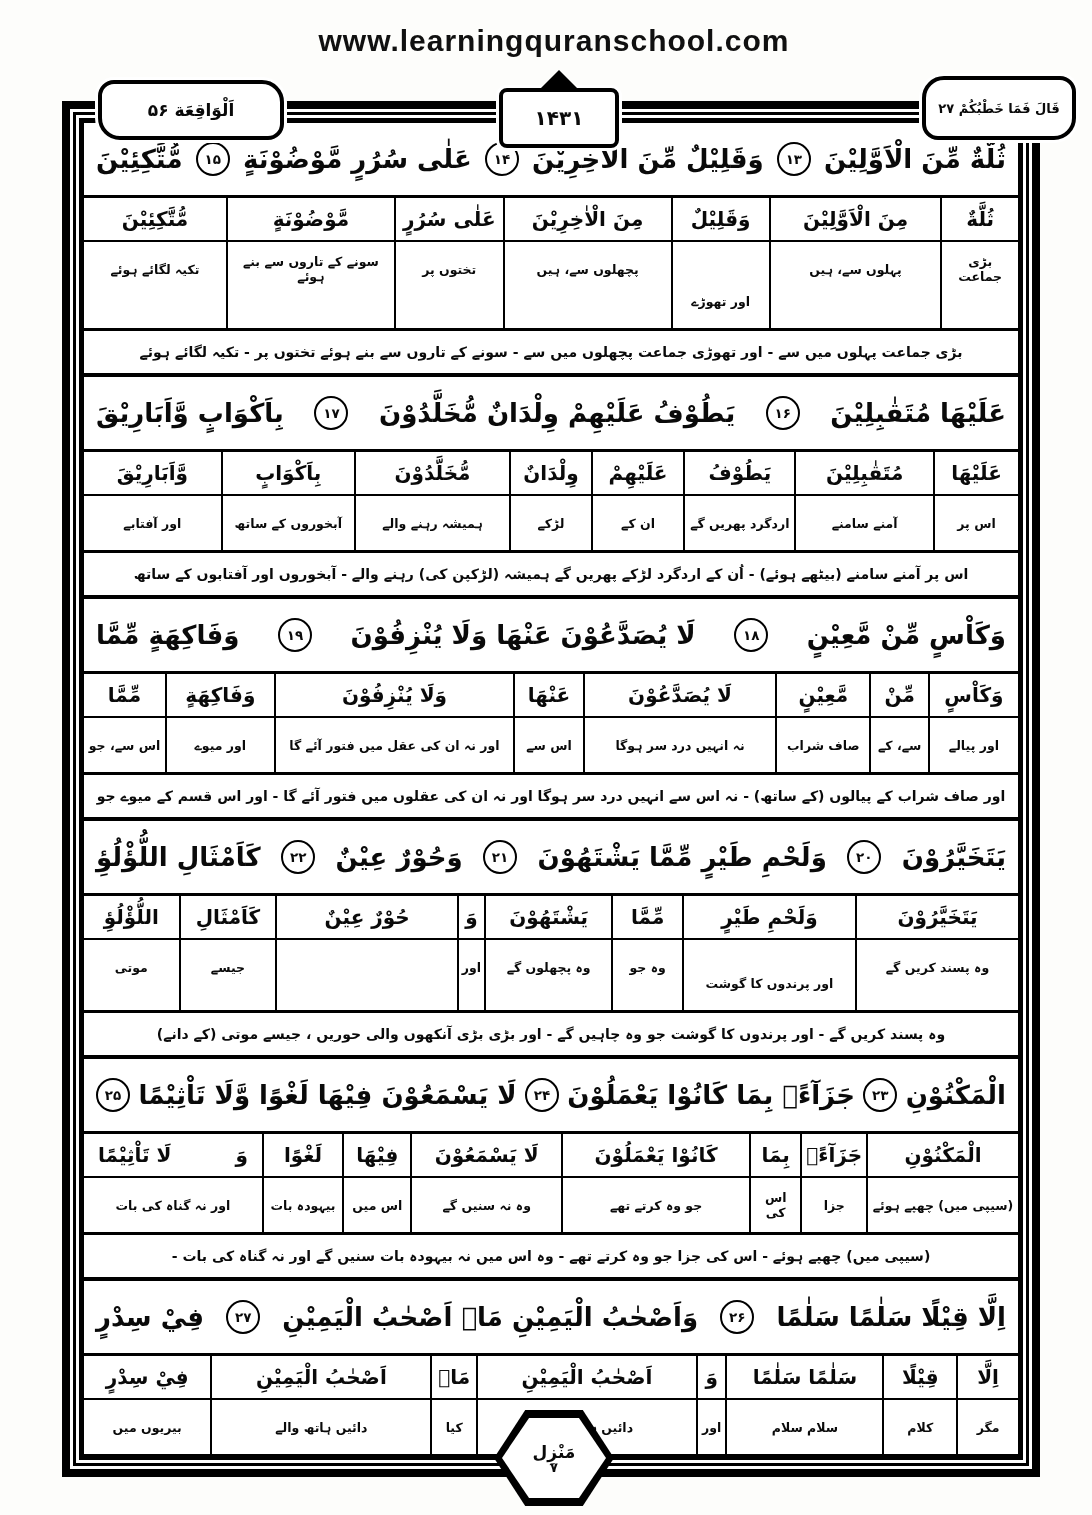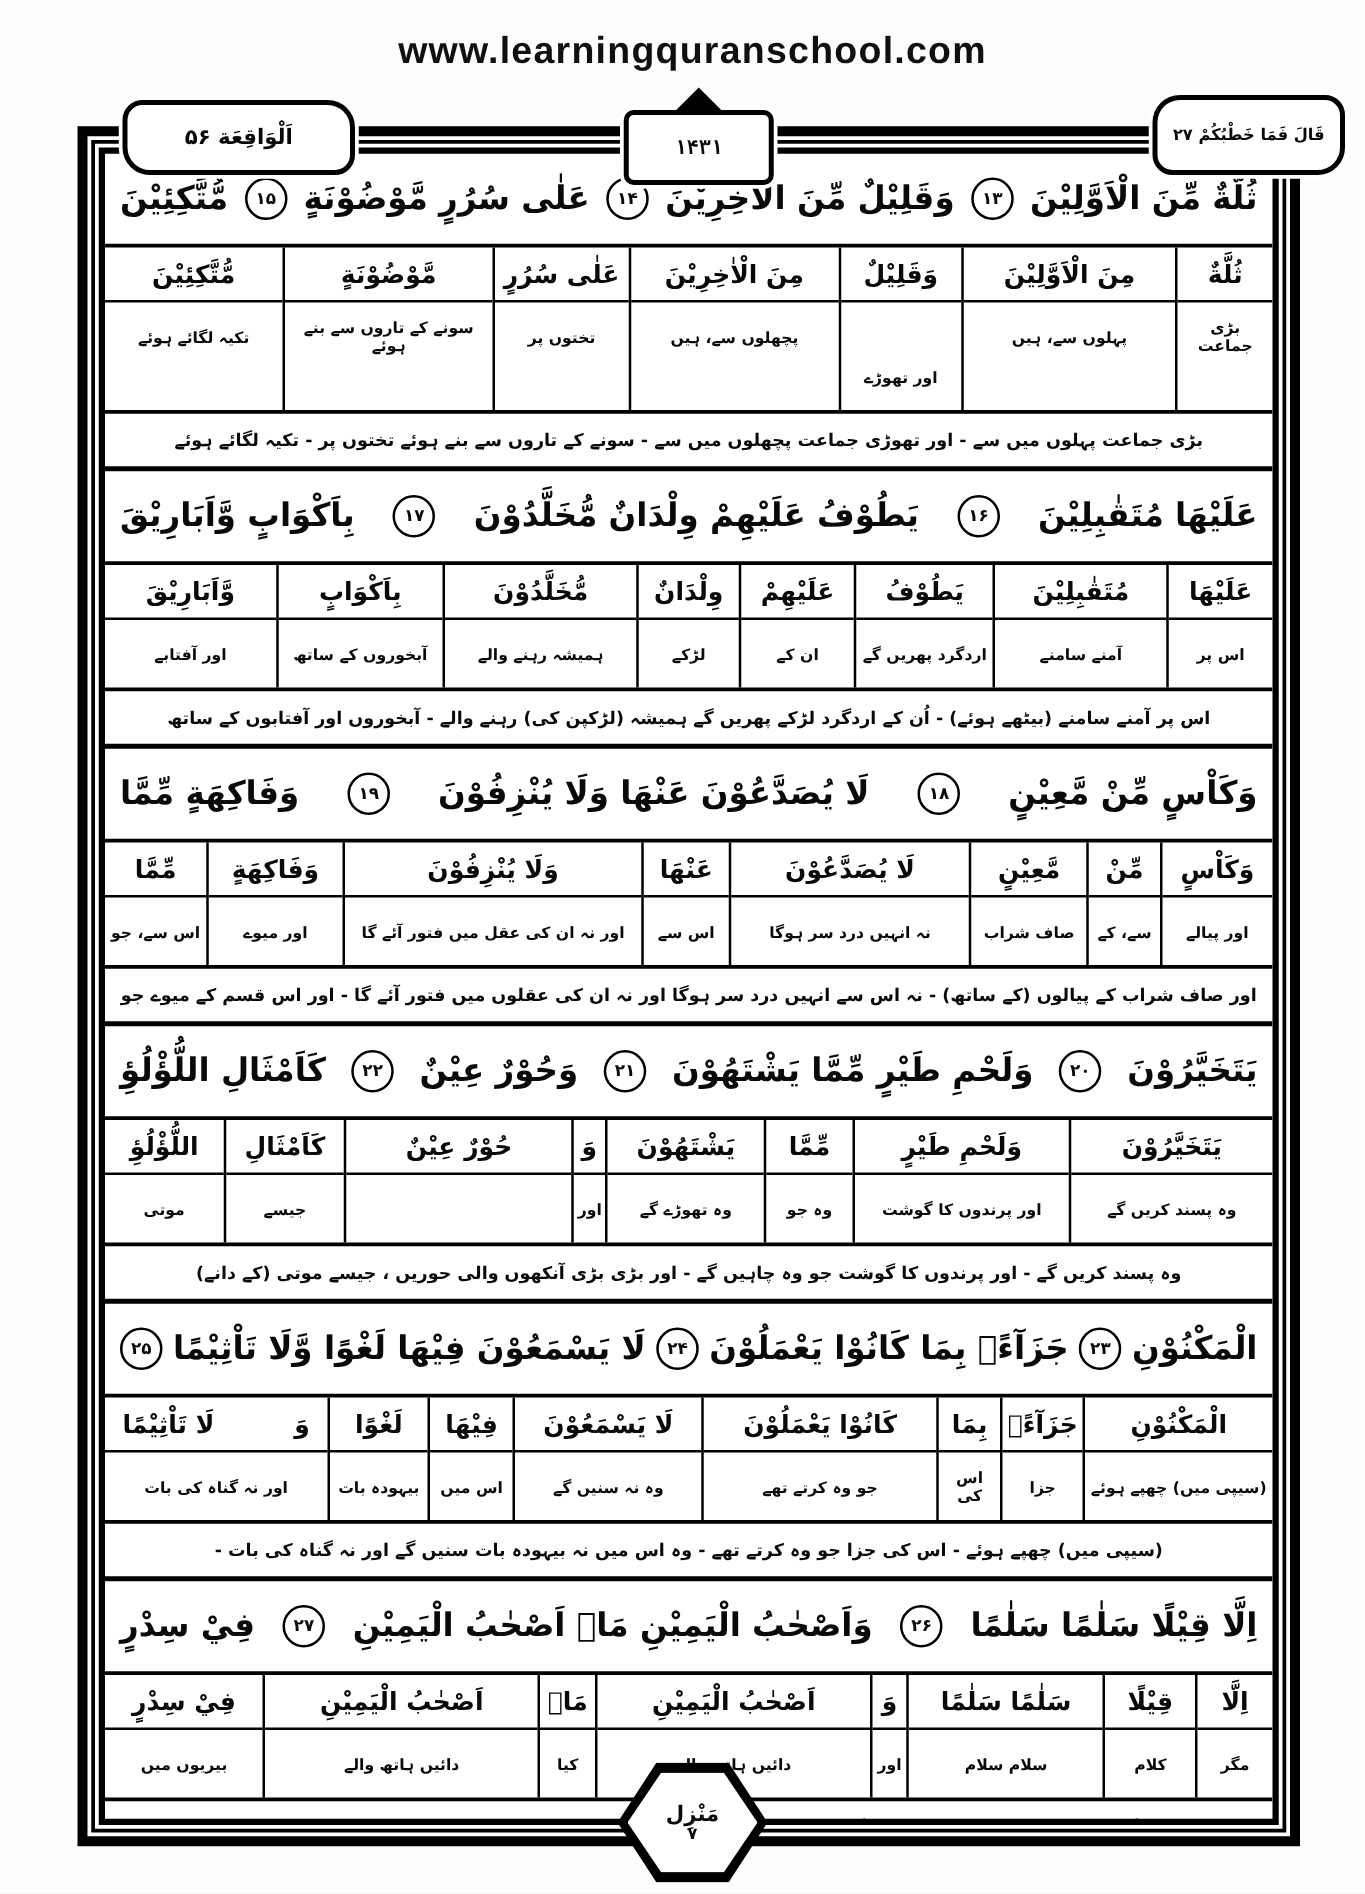--- a/index.html
+++ b/index.html
@@ -12,21 +12,21 @@
   .frame{position:absolute;left:62px;top:101px;width:962px;height:1360px;border:8px solid #000;background:#fff;}
   .frame-m{position:absolute;inset:3px;border:3px solid #000;}
   .frame-i{position:absolute;inset:3px;border:5px solid #000;overflow:hidden;}
   #blocks{position:absolute;inset:0;display:flex;flex-direction:column;}
   
   .badge{position:absolute;z-index:8;background:#fff;border:4px solid #000;display:flex;
          align-items:center;justify-content:center;font-weight:bold;direction:rtl;
          box-shadow:0 0 0 3px #fff;}
   .badge-left{left:98px;top:80px;width:178px;height:52px;border-radius:16px 22px 16px 22px;font-size:17px;}
   .badge-right{left:922px;top:76px;width:146px;height:56px;border-radius:22px 16px 22px 16px;font-size:13px;}
-  .badge-center{left:499px;top:88px;width:112px;height:52px;border-radius:8px;font-size:16px;font-family:Liberation Mono, monospace;}
+  .badge-center{left:499px;top:88px;width:112px;height:52px;border-radius:8px;font-size:20px;}
   .badge-center::before{content:"";position:absolute;top:-22px;left:50%;transform:translateX(-50%);
          width:0;height:0;border-left:20px solid transparent;border-right:20px solid transparent;
          border-bottom:20px solid #000;}
   
   .block{display:flex;flex-direction:column;}
   .verse-line{height:72px;display:flex;direction:rtl;align-items:center;justify-content:space-between;
          gap:6px;padding:0 12px;font-size:26px;font-weight:bold;white-space:nowrap;overflow:hidden;
          border-bottom:3px solid #000;}
   .vtext{white-space:nowrap;}
   .ayah-circle{display:inline-flex;flex:0 0 auto;align-items:center;justify-content:center;
@@ -256,37 +256,37 @@
                 <span class="ayah-circle">۲۲</span>
                 <span class="vtext">كَاَمْثَالِ اللُّؤْلُؤِ</span>
               </div>
               <div class="word-table">
                 <div class="col" style="flex: 24 1 0px;">
                   <div class="wcell">
                     <span class="wword">يَتَخَيَّرُوْنَ</span>
                   </div>
                   <div class="mcell">وہ پسند کریں گے</div>
                 </div>
-                <div class="col" style="flex: 25.5 1 0px;">
+                <div class="col" style="flex: 25.5 1 0px; gap: 16px;">
                   <div class="wcell">
                     <span class="wword">وَلَحْمِ طَيْرٍ</span>
                   </div>
                   <div class="mcell">اور پرندوں کا گوشت</div>
                 </div>
                 <div class="col" style="flex: 10.2 1 0px;">
                   <div class="wcell">
                     <span class="wword">مِّمَّا</span>
                   </div>
                   <div class="mcell">وہ جو</div>
                 </div>
                 <div class="col" style="flex: 18.7 1 0px;">
                   <div class="wcell">
                     <span class="wword">يَشْتَهُوْنَ</span>
                   </div>
-                  <div class="mcell">وہ تھوڑے گے</div>
+                  <div class="mcell">وہ پچھلوں گے</div>
                 </div>
                 <div class="col" style="flex: 3.7 1 0px;">
                   <div class="wcell">
                     <span class="wword">وَ</span>
                   </div>
                   <div class="mcell">اور</div>
                 </div>
                 <div class="col" style="flex: 26.8 1 0px;">
                   <div class="wcell">
                     <span class="wword">حُوْرٌ عِيْنٌ</span>

